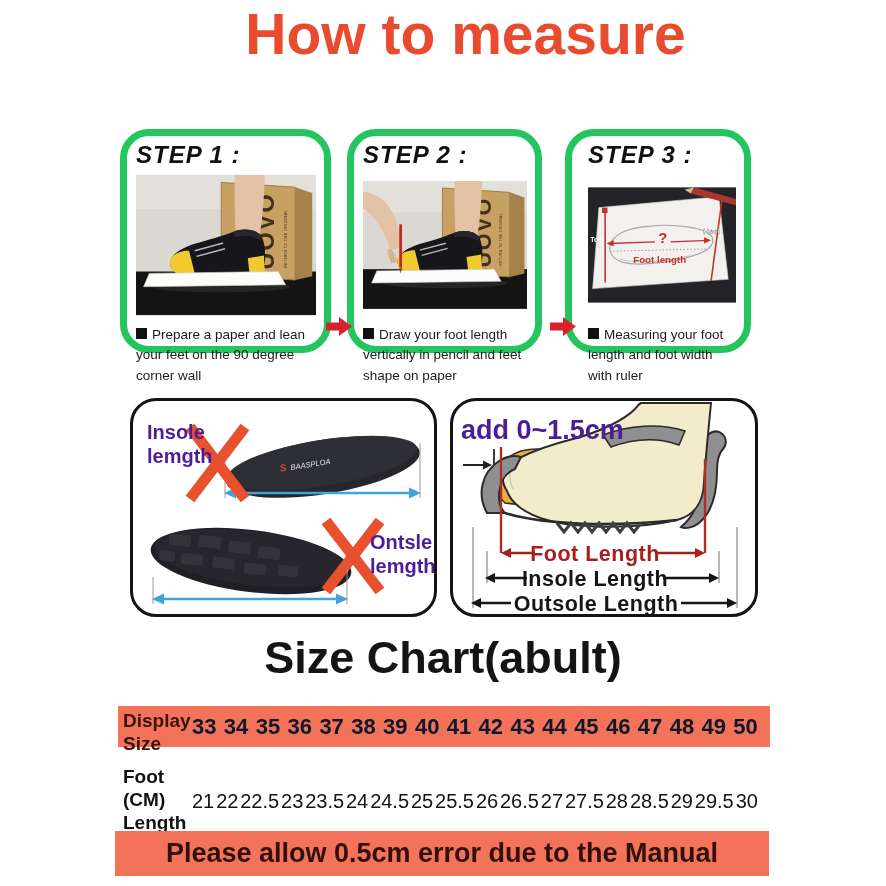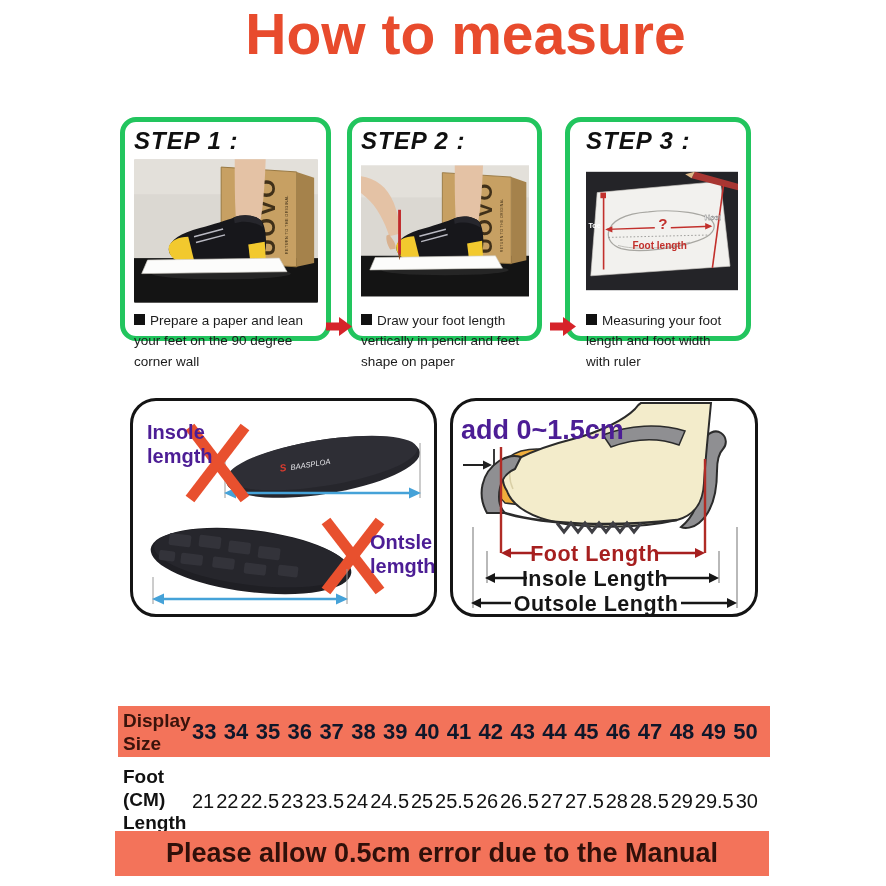--- a/index.html
+++ b/index.html
@@ -2,22 +2,22 @@
 <html><head>
 <meta charset="utf-8">
 <style>
   html,body{margin:0;padding:0;background:#fff;}
   .canvas{position:relative;width:886px;height:886px;background:#fff;overflow:hidden;
           font-family:"Liberation Sans",sans-serif;margin:0 auto;}
   .title{position:absolute;top:1px;left:0;right:0;text-align:center;
          font-size:57px;font-weight:bold;color:#e84b2d;letter-spacing:0px;margin-left:45px;}
   
   .steps{position:absolute;top:113px;left:118px;width:662px;height:226px;}
-  .step-box{position:absolute;top:4px;height:224px;background:#fff;border:5px solid #22c55e;
-            border-radius:16px;box-sizing:border-box;padding:5px 8px 6px 9px;}
+  .step-box{position:absolute;top:16px;height:224px;background:#fff;border:7px solid #22c55e;
+            border-radius:29px;box-sizing:border-box;padding:5px 8px 6px 9px;}
   .step-box.b1{left:2px;width:211px;}
   .step-box.b2{left:229px;width:195px;}
   .step-box.b3{left:447px;width:186px;padding-left:16px;}
   .step-label{font-size:24px;font-weight:bold;font-style:italic;color:#101010;letter-spacing:1px;}
   .step-photo{display:block;width:100%;height:146px;margin-top:3px;border-radius:3px;}
   .caption{margin:7px 0 0 0;font-size:13.5px;line-height:1.5;color:#1c1c1c;}
   .bullet{display:inline-block;width:11px;height:11px;background:#111;margin-right:5px;}
   .step-arrow{position:absolute;top:204px;width:26px;height:19px;z-index:5;}
   .step-arrow.a1{left:208px;}
   .step-arrow.a2{left:432px;}
@@ -29,21 +29,21 @@
   .mbox svg{display:block;width:100%;height:100%;}
   .mlabel{position:absolute;font-size:20px;font-weight:bold;color:#4c1d95;line-height:1.18;
           white-space:pre-line;}
   .lbl-insole{left:14px;top:20px;}
   .lbl-outsole{left:237px;top:130px;}
   .lbl-add{left:8px;top:14px;font-size:27px;}
   
   .size-title{position:absolute;top:632px;left:0;right:0;text-align:center;
               font-size:45px;font-weight:bold;color:#141414;}
   .srow{position:absolute;left:118px;width:652px;display:flex;box-sizing:border-box;}
-  .srow.r1{top:706px;height:51px;background:#f3735a;}
+  .srow.r1{top:706px;height:41px;background:#f3735a;}
   .srow.r2{top:761px;height:57px;background:#fff;}
   .row-label{width:70px;font-size:19px;font-weight:bold;line-height:1.2;white-space:pre-line;
              padding:4px 0 0 5px;box-sizing:border-box;}
   .r1 .row-label{color:#3a130b;}
   .r2 .row-label{color:#111;padding-top:5px;}
   .nums{flex:1;display:flex;justify-content:space-between;padding:0 12px 0 4px;}
   .r1 .nums{align-items:center;font-size:22px;font-weight:bold;color:#0f172a;}
   .r2 .nums{align-items:flex-end;padding-bottom:5px;font-size:20px;font-weight:normal;color:#131313;}
   
   .banner{position:absolute;top:831px;left:115px;width:654px;height:45px;background:#f3735a;
@@ -227,20 +227,21 @@
         <line x1="22" y1="202" x2="58" y2="202"></line>
         <line x1="228" y1="202" x2="280" y2="202"></line>
       </g>
       <polygon points="18,202 28,197 28,207" fill="#161616"></polygon>
       <polygon points="284,202 274,197 274,207" fill="#161616"></polygon>
       <text x="143" y="209.5" font-size="21.5" font-weight="bold" fill="#161616" text-anchor="middle" letter-spacing="0.5" font-family="Liberation Sans, sans-serif">Outsole Length</text>
     </svg>
     <div class="mlabel lbl-add">add 0~1.5cm</div>
   </div>
 
+  <div class="size-title">Size Chart(abult)</div>
 
   <div class="srow r1">
     <div class="row-label">Display
 Size</div>
     <div class="nums">
         <span class="num">33</span>
         <span class="num">34</span>
         <span class="num">35</span>
         <span class="num">36</span>
         <span class="num">37</span>

